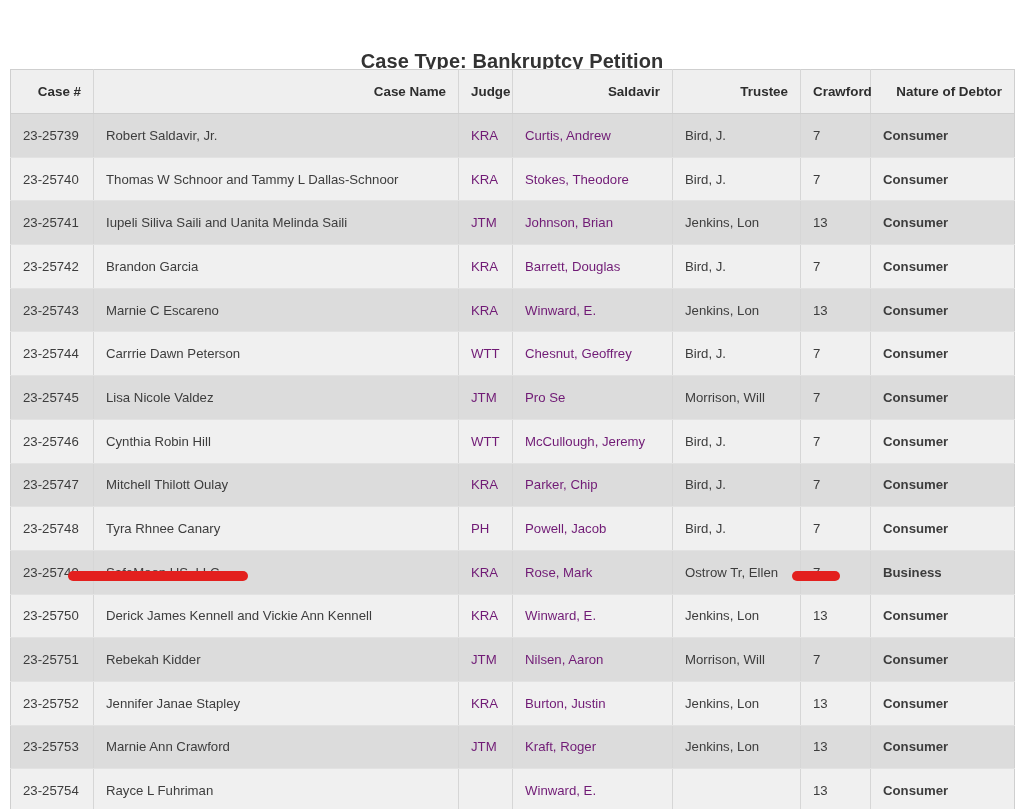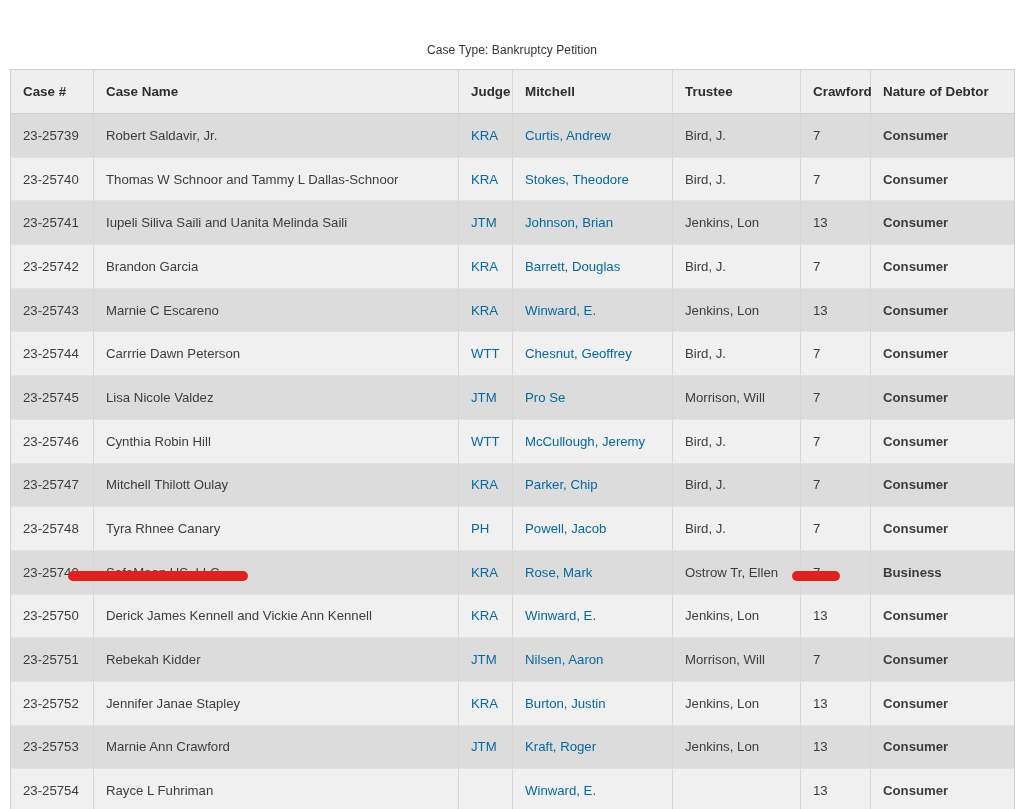--- a/index.html
+++ b/index.html
@@ -12,25 +12,25 @@
     width: 1024px;
     height: 809px;
     font-family: "Liberation Sans", sans-serif;
     color: #3a3a3a;
     overflow: hidden;
     position: relative;
   }
 
   .page-title {
     text-align: center;
-    font-size: 12px;
-    font-weight: 400;
+    font-size: 20px;
+    font-weight: 700;
     color: #333333;
     letter-spacing: 0.1px;
-    margin: 9px;
+    margin: 16px;
     padding-top: 35px;
     line-height: 1;
   }
 
   .table-wrap {
     position: absolute;
     left: 10px;
     top: 69px;
     width: 1004px;
   }
@@ -50,21 +50,21 @@
   table.cases col.c-atty   { width: 160px; }
   table.cases col.c-trust  { width: 128px; }
   table.cases col.c-chap   { width: 70px;  }
   table.cases col.c-nature { width: 144px; }
 
   table.cases thead th {
     background: #efefef;
     font-size: 13.4px;
     font-weight: bold;
     color: #2e2e2e;
-    text-align: left;
+    text-align: right;
     padding: 0 12px;
     height: 43px;
     vertical-align: middle;
     border-right: 1px solid #d6d6d6;
     border-bottom: 1px solid #cfcfcf;
     white-space: nowrap;
   }
   table.cases thead th:last-child { border-right: none; padding-left: 12px; }
 
   table.cases tbody td {
@@ -78,21 +78,21 @@
     overflow: hidden;
     text-overflow: ellipsis;
   }
   table.cases tbody td:last-child { border-right: none; font-weight: bold; }
   table.cases tbody tr:last-child td { border-bottom: none; }
 
   table.cases tbody tr.odd  td { background: #dcdcdc; margin-left: 20px; }
   table.cases tbody tr.even td { background: #f0f0f0; }
 
   .cell-link {
-    color: #0369a1;
+    color: #701a75;
     text-decoration: none;
     cursor: pointer;
   }
 
   .highlight-mark {
     position: absolute;
     background: #e3201e;
     border-radius: 5px;
     pointer-events: none;
   }
@@ -111,21 +111,21 @@
       <col class="c-atty">
       <col class="c-trust">
       <col class="c-chap">
       <col class="c-nature">
     </colgroup>
     <thead>
       <tr>
         <th>Case #</th>
         <th>Case Name</th>
         <th>Judge</th>
-        <th>Mitchell</th>
+        <th>Saldavir</th>
         <th>Trustee</th>
         <th>Crawford</th>
         <th>Nature of Debtor</th>
       </tr>
     </thead>
     <tbody id="cases-body">
         <tr class="odd">
           <td>23-25739</td>
           <td>Robert Saldavir, Jr.</td>
           <td><span class="cell-link">KRA</span></td>

